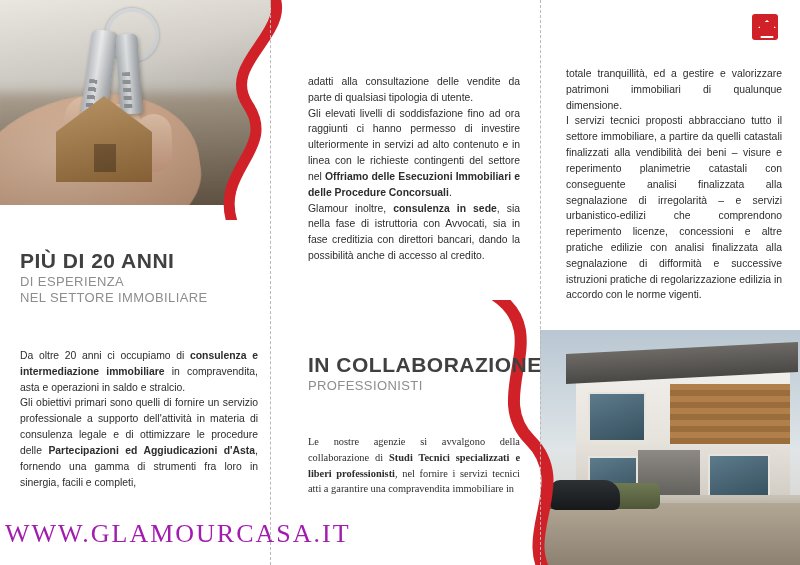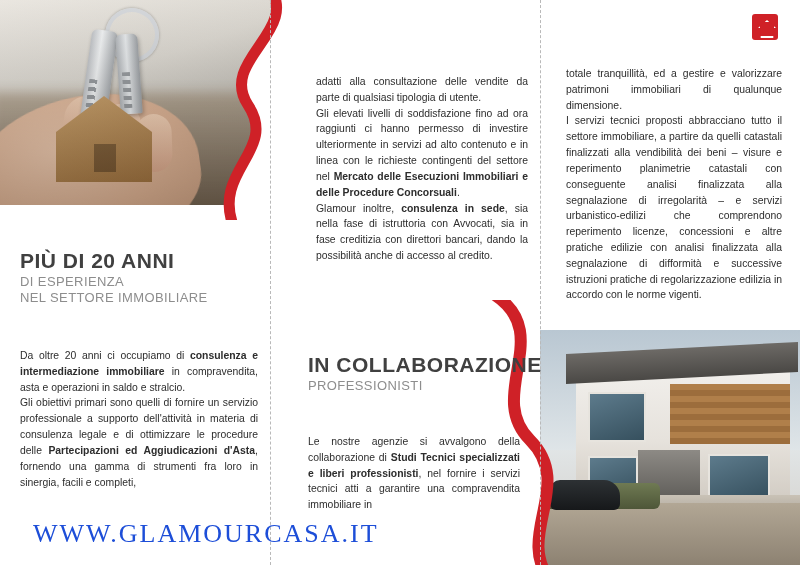--- a/index.html
+++ b/index.html
@@ -244,26 +244,26 @@
     width: 14px;
     height: 14px;
     background: #cf2127;
     border: 2px solid #fff;
     clip-path: polygon(50% 0%, 100% 45%, 85% 45%, 85% 100%, 15% 100%, 15% 45%, 0% 45%);
   }
 
   
   .watermark {
     position: absolute;
-    left: 33px;
+    left: 5px;
     bottom: 16px;
     font-family: "Liberation Serif", serif;
     font-size: 26px;
     letter-spacing: 2px;
-    color: #1d4ed8;
+    color: #a21caf;
     z-index: 25;
     white-space: nowrap;
   }
 
   
   .heading-block {
     position: absolute;
     z-index: 18;
   }
   .h-red {
@@ -290,22 +290,22 @@
     position: absolute;
     font-size: 10.4px;
     line-height: 1.52;
     color: #2d2d2d;
     text-align: justify;
     z-index: 18;
   }
   .col p { margin: 0; }
   .col b { font-weight: bold; }
   .col-left  { left: 20px;  top: 348px; width: 238px; }
-  .col-mid-1 { left: 316px; top: 74px;  width: 212px; }
-  .col-mid-2 { left: 308px; top: 434px; width: 212px; }
+  .col-mid-1 { left: 308px; top: 74px;  width: 212px; }
+  .col-mid-2 { left: 308px; top: 434px; width: 212px; font-family: Liberation Serif, serif; }
   .col-right { left: 566px; top: 66px;  width: 216px; }
 </style>
 </head>
 <body>
 
 <div class="page">
 
   <div class="photo-keys">
     <div class="blur-wood"></div>
     <div class="hand"></div>
@@ -357,21 +357,21 @@
     <div class="h-grey">NEL SETTORE IMMOBILIARE</div>
   </div>
 
   <div class="col col-left">
       <p><span>Da oltre 20 anni ci occupiamo di </span><b>consulenza e intermediazione immobiliare</b><span> in compravendita, asta e operazioni in saldo e stralcio.</span></p>
       <p><span>Gli obiettivi primari sono quelli di fornire un servizio professionale a supporto dell'attività in materia di consulenza legale e di ottimizzare le procedure delle </span><b>Partecipazioni ed Aggiudicazioni d'Asta</b><span>, fornendo una gamma di strumenti fra loro in sinergia, facili e completi,</span></p>
     </div>
 
   <div class="col col-mid-1">
       <p><span>adatti alla consultazione delle vendite da parte di qualsiasi tipologia di utente.</span></p>
-      <p><span>Gli elevati livelli di soddisfazione fino ad ora raggiunti ci hanno permesso di investire ulteriormente in servizi ad alto contenuto e in linea con le richieste contingenti del settore nel </span><b>Mercato delle Esecuzioni Immobiliari e delle Procedure Concorsuali</b><span>.</span></p>
+      <p><span>Gli elevati livelli di soddisfazione fino ad ora raggiunti ci hanno permesso di investire ulteriormente in servizi ad alto contenuto e in linea con le richieste contingenti del settore nel </span><b>Offriamo delle Esecuzioni Immobiliari e delle Procedure Concorsuali</b><span>.</span></p>
       <p><span>Glamour inoltre, </span><b>consulenza in sede</b><span>, sia nella fase di istruttoria con Avvocati, sia in fase creditizia con direttori bancari, dando la possibilità anche di accesso al credito.</span></p>
     </div>
 
   <div class="heading-block hd-mid">
     <div class="h-red">IN COLLABORAZIONE</div>
     <div class="h-grey">PROFESSIONISTI</div>
   </div>
 
   <div class="col col-mid-2">
       <p><span>Le nostre agenzie si avvalgono della collaborazione di </span><b>Studi Tecnici specializzati e liberi professionisti</b><span>, nel fornire i servizi tecnici atti a garantire una compravendita immobiliare in</span></p>

